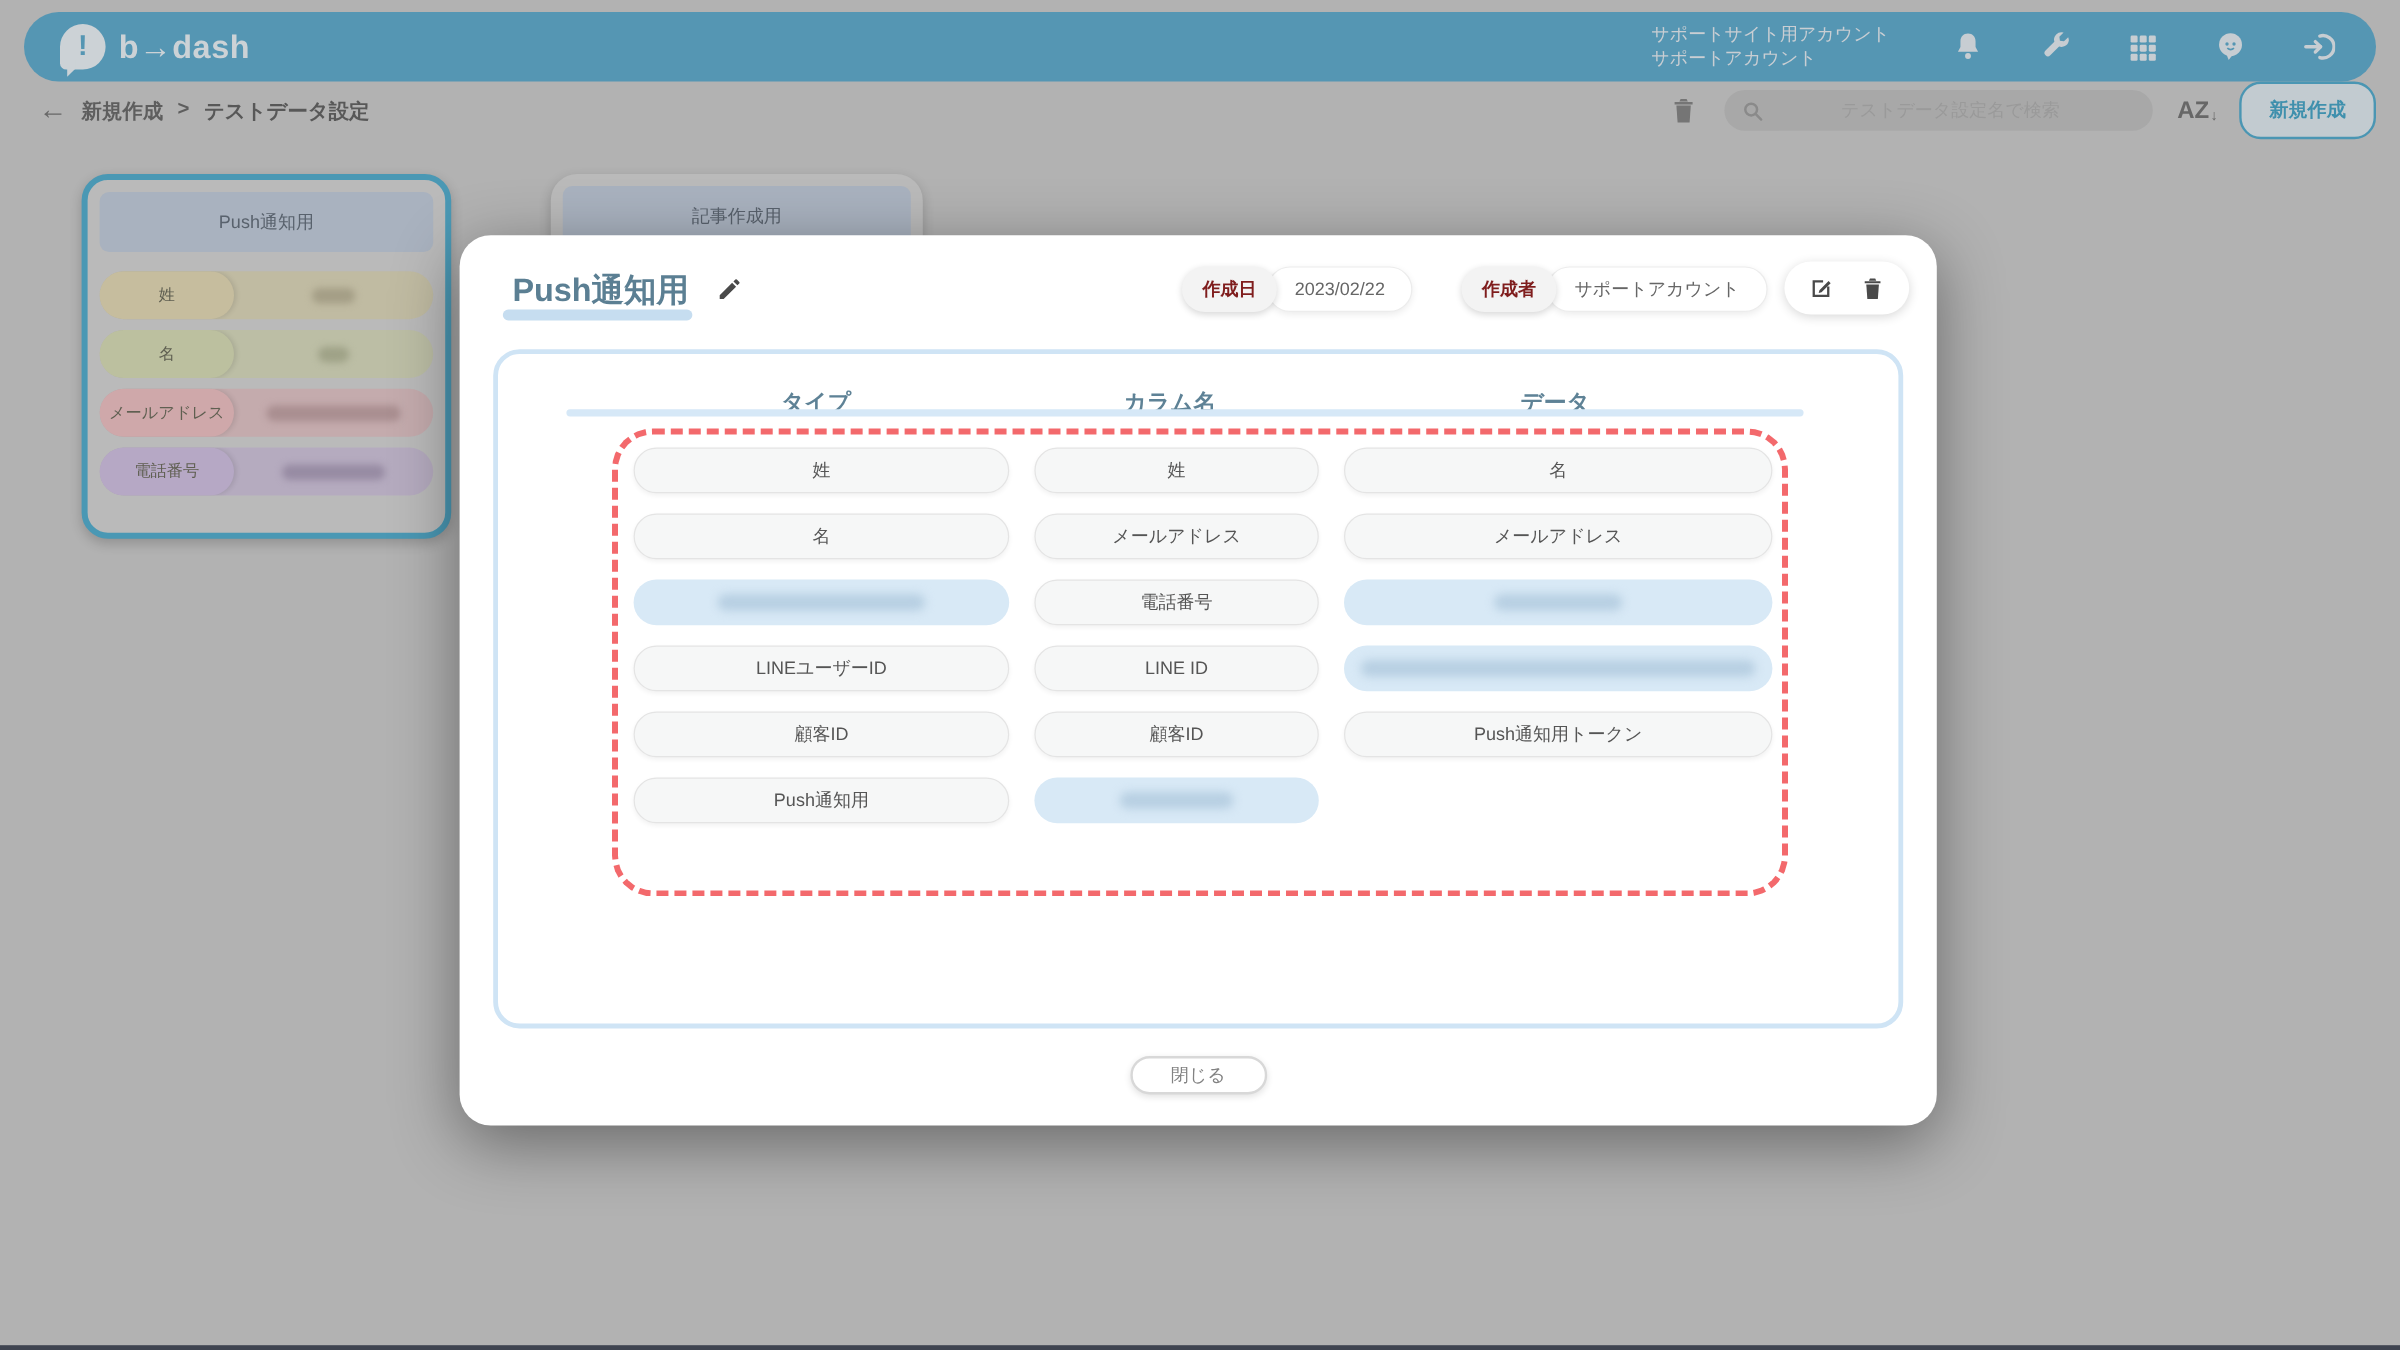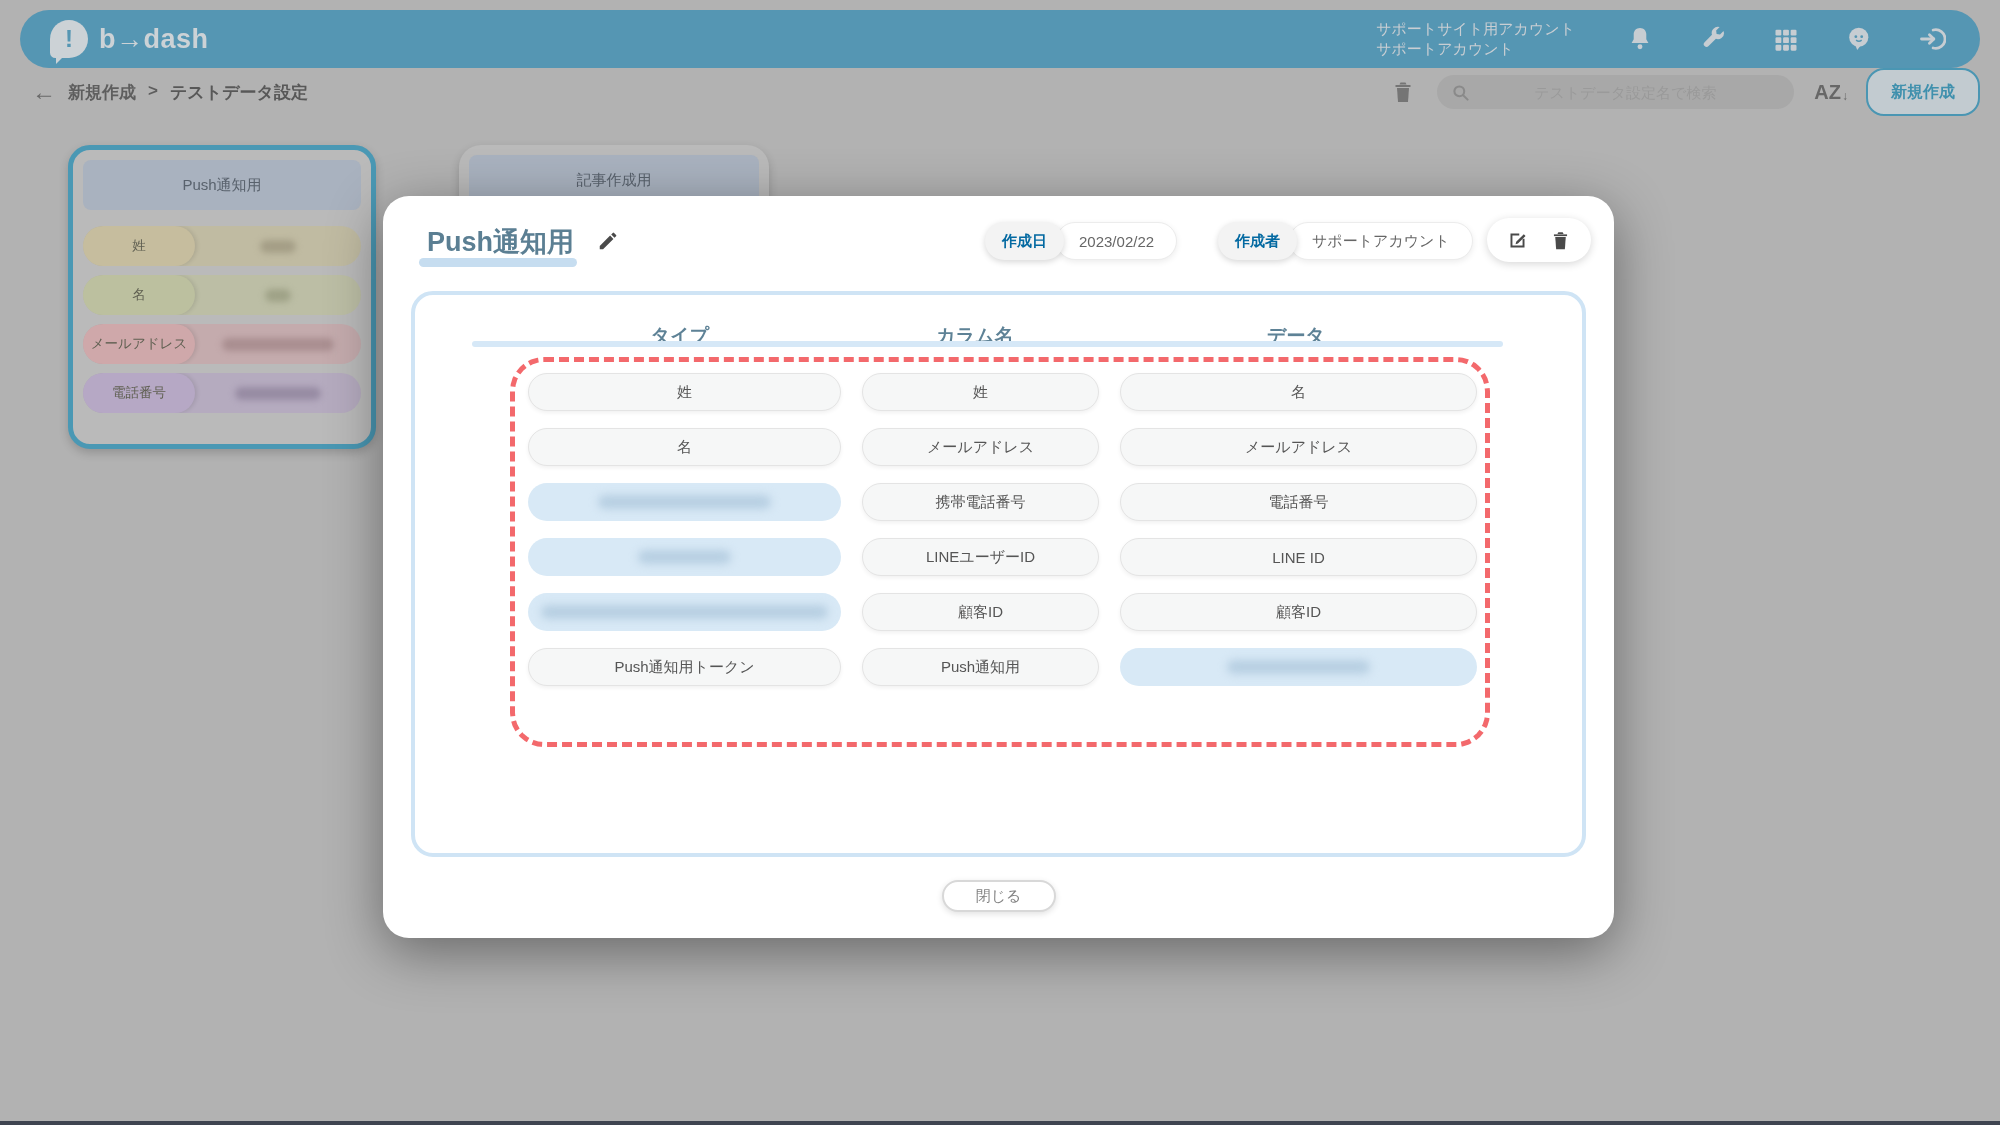--- a/index.html
+++ b/index.html
@@ -53,21 +53,21 @@
 
   
   .modal { position:absolute; left:383px; top:196px; width:1231px; height:742px; background:#fff;
     border-radius:26px; box-shadow:0 14px 55px rgba(0,0,0,.42); z-index:10; }
   .m-underline { position:absolute; left:36px; top:62px; width:158px; height:9px; background:#c6ddf0; border-radius:5px; }
   .m-title { position:absolute; left:44px; top:28px; font-size:27px; font-weight:bold; color:#5b7f93; z-index:1; }
   .m-title-edit { position:absolute; left:214px; top:34px; width:22px; height:22px; color:#4a4a4a; cursor:pointer; }
   .m-title-edit svg { width:100%; height:100%; }
   .chip-group { position:absolute; top:26px; height:38px; display:flex; align-items:center; }
   .chip-label { height:38px; border-radius:19px; background:#f3f3f3; box-shadow:0 2px 6px rgba(0,0,0,.16);
-    padding:0 17px; display:flex; align-items:center; font-size:15px; font-weight:bold; color:#0369a1; z-index:1; }
+    padding:0 17px; display:flex; align-items:center; font-size:15px; font-weight:bold; color:#7f1d1d; z-index:1; }
   .chip-value { height:38px; border-radius:19px; background:#fff; border:1px solid #ececec; box-shadow:0 2px 6px rgba(0,0,0,.08);
     padding:0 22px; margin-left:-8px; display:flex; align-items:center; font-size:15px; color:#666; }
   .m-actions { position:absolute; left:1104px; top:22px; height:44px; border-radius:22px; background:#fff;
     box-shadow:0 2px 9px rgba(0,0,0,.16); display:flex; align-items:center; gap:22px; padding:0 20px; }
   .m-actions .a-icon { width:21px; height:21px; color:#4a4a4a; cursor:pointer; }
   .m-actions .a-icon svg { width:100%; height:100%; }
 
   .panel { position:absolute; left:28px; top:95px; width:1175px; height:566px; border:4px solid #cfe4f5; border-radius:22px; }
   .p-head { position:absolute; top:28px; transform:translateX(-50%); font-size:19px; font-weight:bold; color:#5e8296; }
   .p-divider { position:absolute; left:57px; top:46px; width:1031px; height:6px; background:#d6e8f7; border-radius:3px; }
@@ -252,21 +252,20 @@
 
   <div class="pill pill-plain">名</div>
   <div class="pill pill-plain">名</div>
 
   <div class="pill pill-plain">メールアドレス</div>
   <div class="pill pill-plain">メールアドレス</div>
   <div class="pill pill-data">
             <span class="blob" style="width: 55%;"></span>
           </div>
 
-  <div class="pill pill-plain">携帯電話番号</div>
   <div class="pill pill-plain">電話番号</div>
   <div class="pill pill-data">
             <span class="blob" style="width: 30%;"></span>
           </div>
 
   <div class="pill pill-plain">LINEユーザーID</div>
   <div class="pill pill-plain">LINE ID</div>
   <div class="pill pill-data">
             <span class="blob" style="width: 92%;"></span>
           </div>

